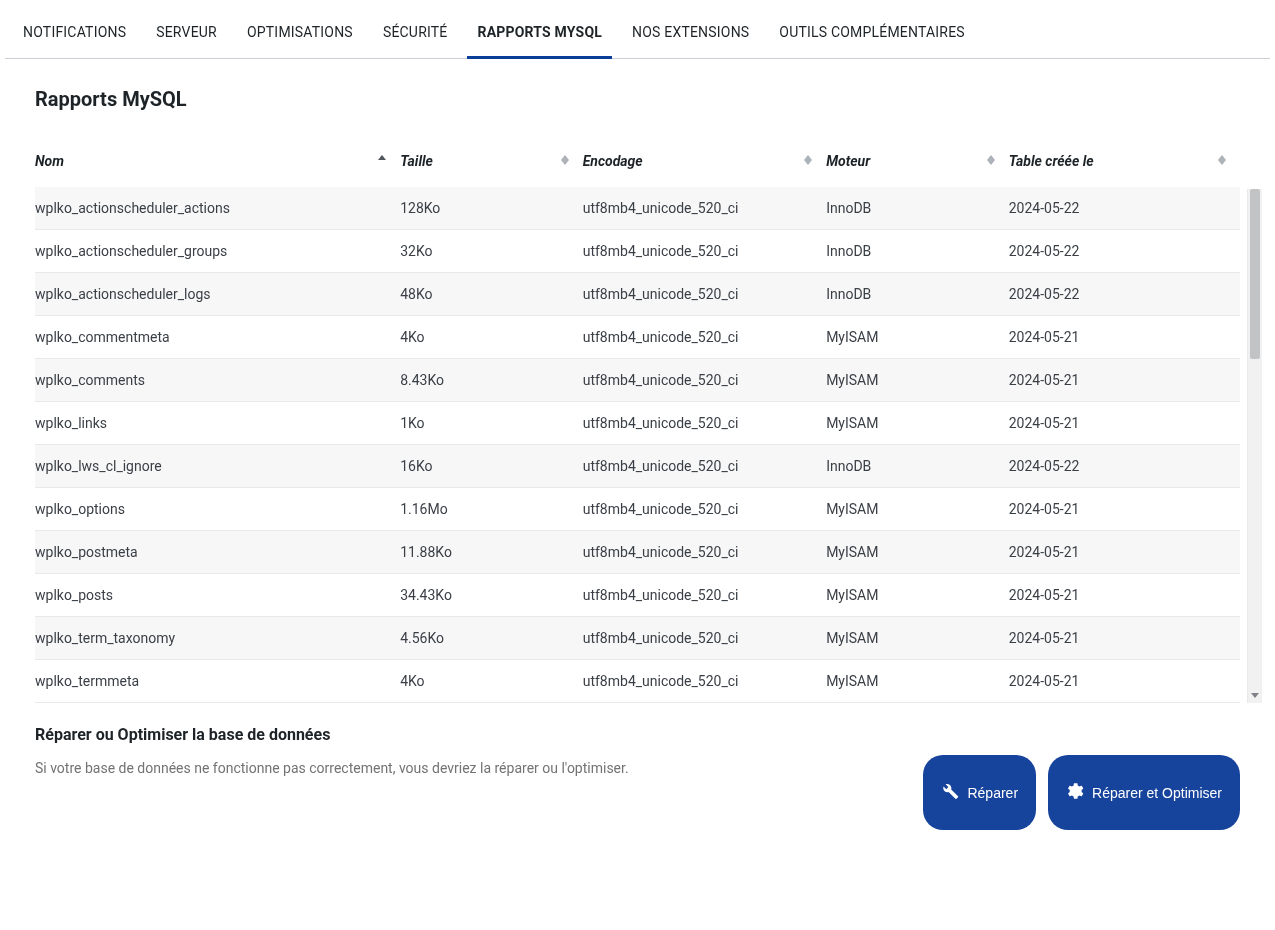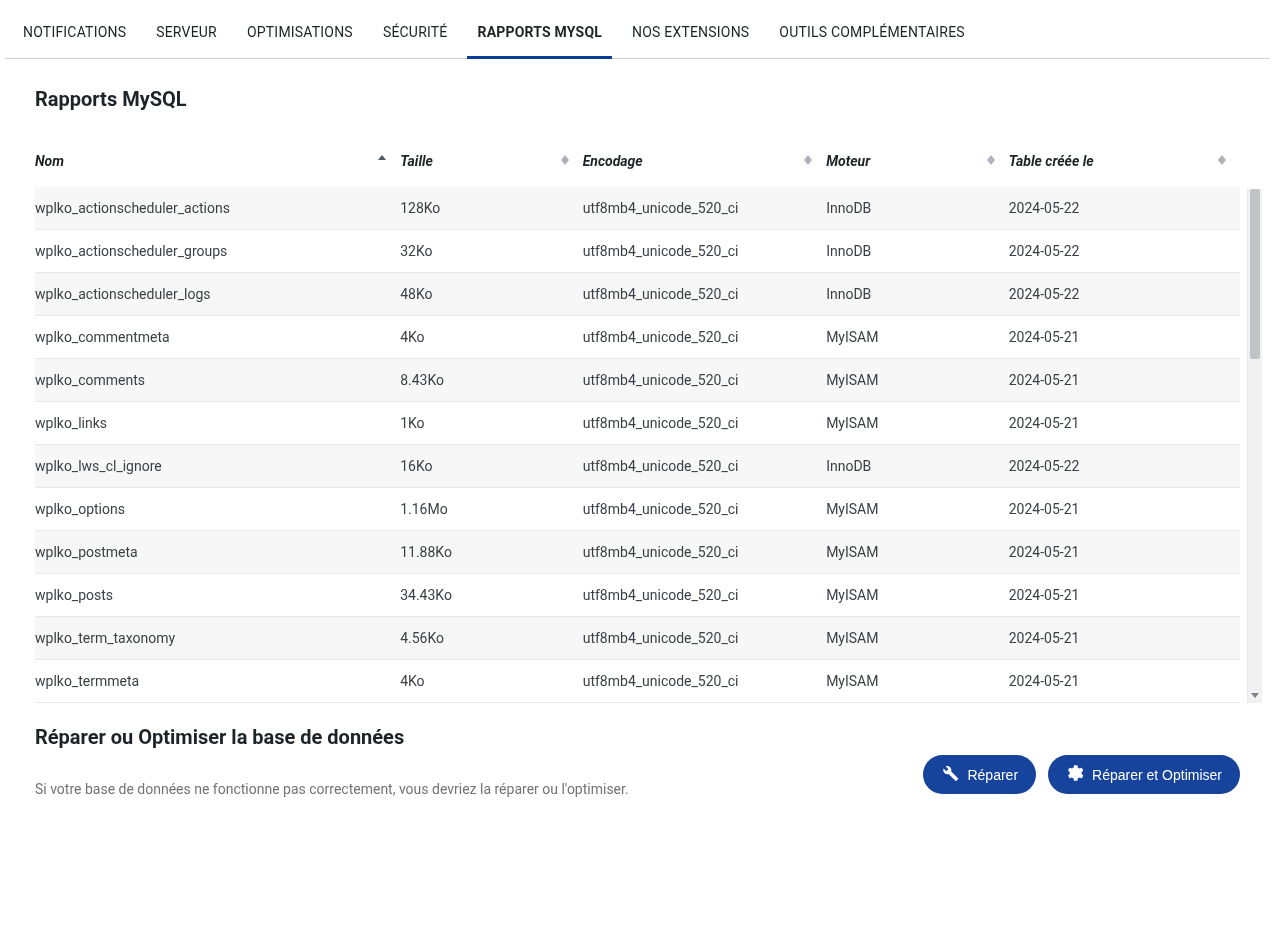--- a/index.html
+++ b/index.html
@@ -109,40 +109,40 @@
       color: #7e8187;
     }
     .footer-section {
       padding: 12px 30px 20px 30px;
       display: flex;
       align-items: flex-start;
       gap: 40px;
     }
     .footer-left { flex: 1; }
     .footer-title {
-      font-size: 20px;
+      font-size: 16px;
       font-weight: 700;
-      margin-bottom: 32px;
+      margin-bottom: 16px;
     }
     .footer-desc {
       font-size: 14px;
       color: #737373;
     }
     .btn-row {
       display: flex;
       gap: 12px;
       align-items: center;
       margin-top: 30px;
     }
     .btn {
       background: #16439b;
       color: #fff;
       border: none;
       border-radius: 20px;
-      padding: 9px 18px;
+      padding: 27px 18px;
       font-size: 14px;
       display: inline-flex;
       align-items: center;
       gap: 8px;
       cursor: pointer;
     }
     .btn svg { width: 18px; height: 18px; fill: #fff; }
   </style>
 </head>
 <body>

